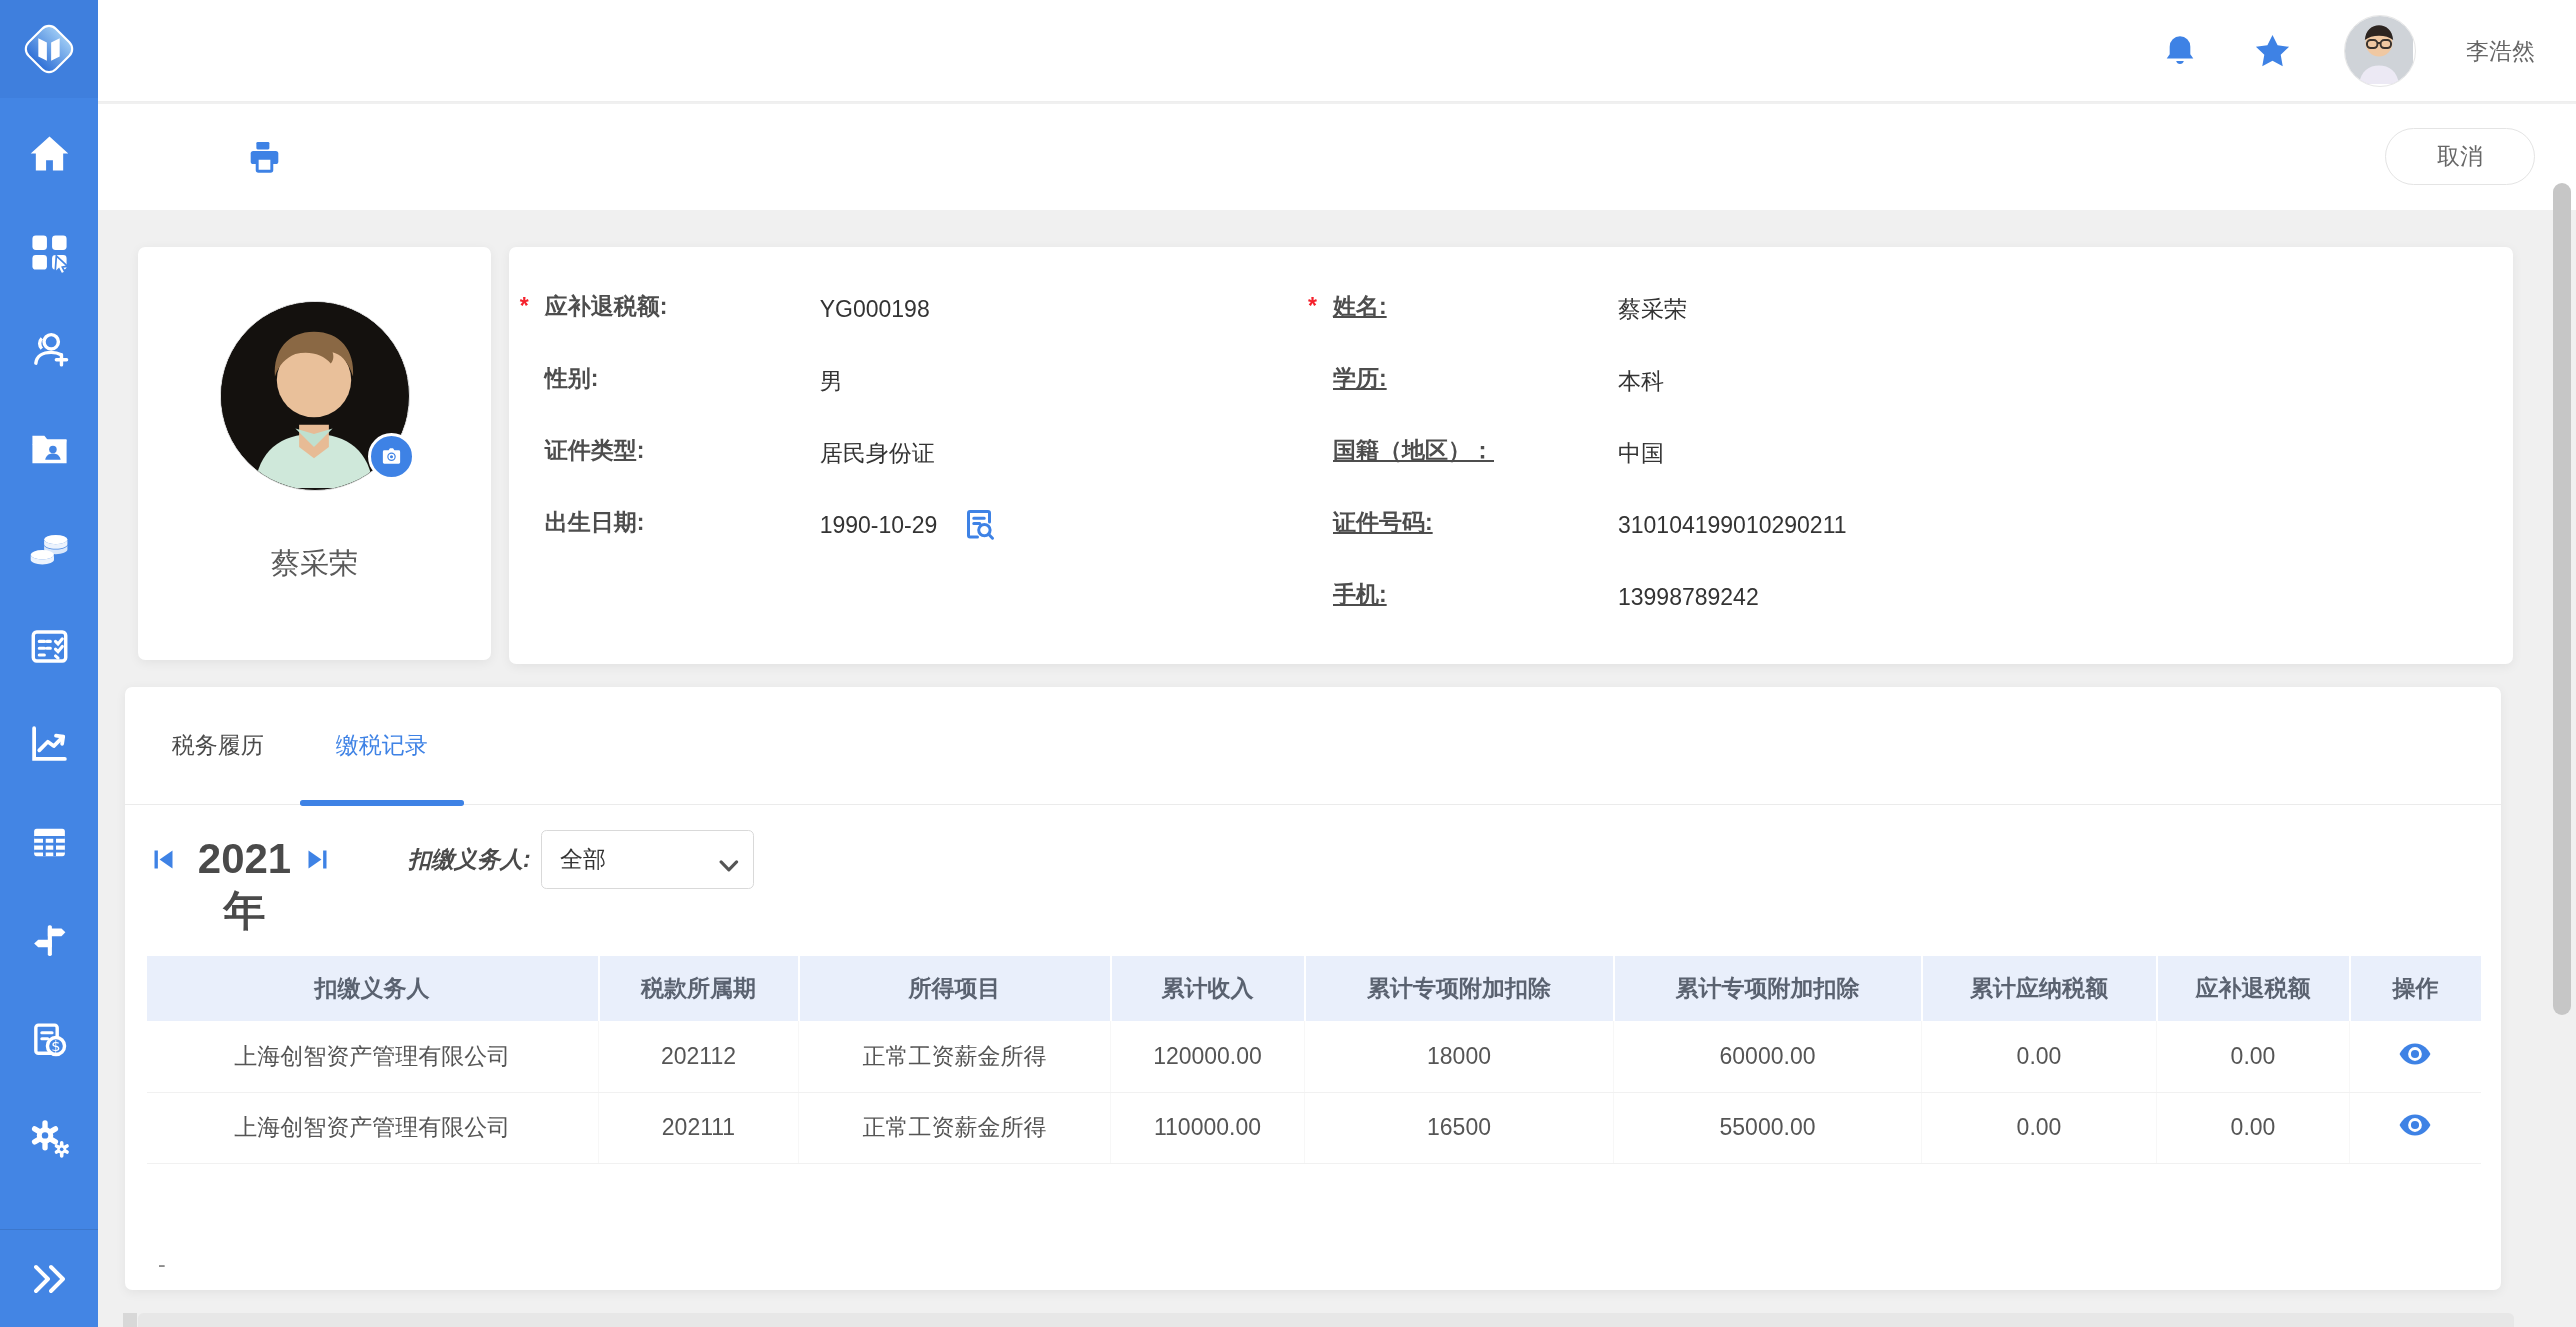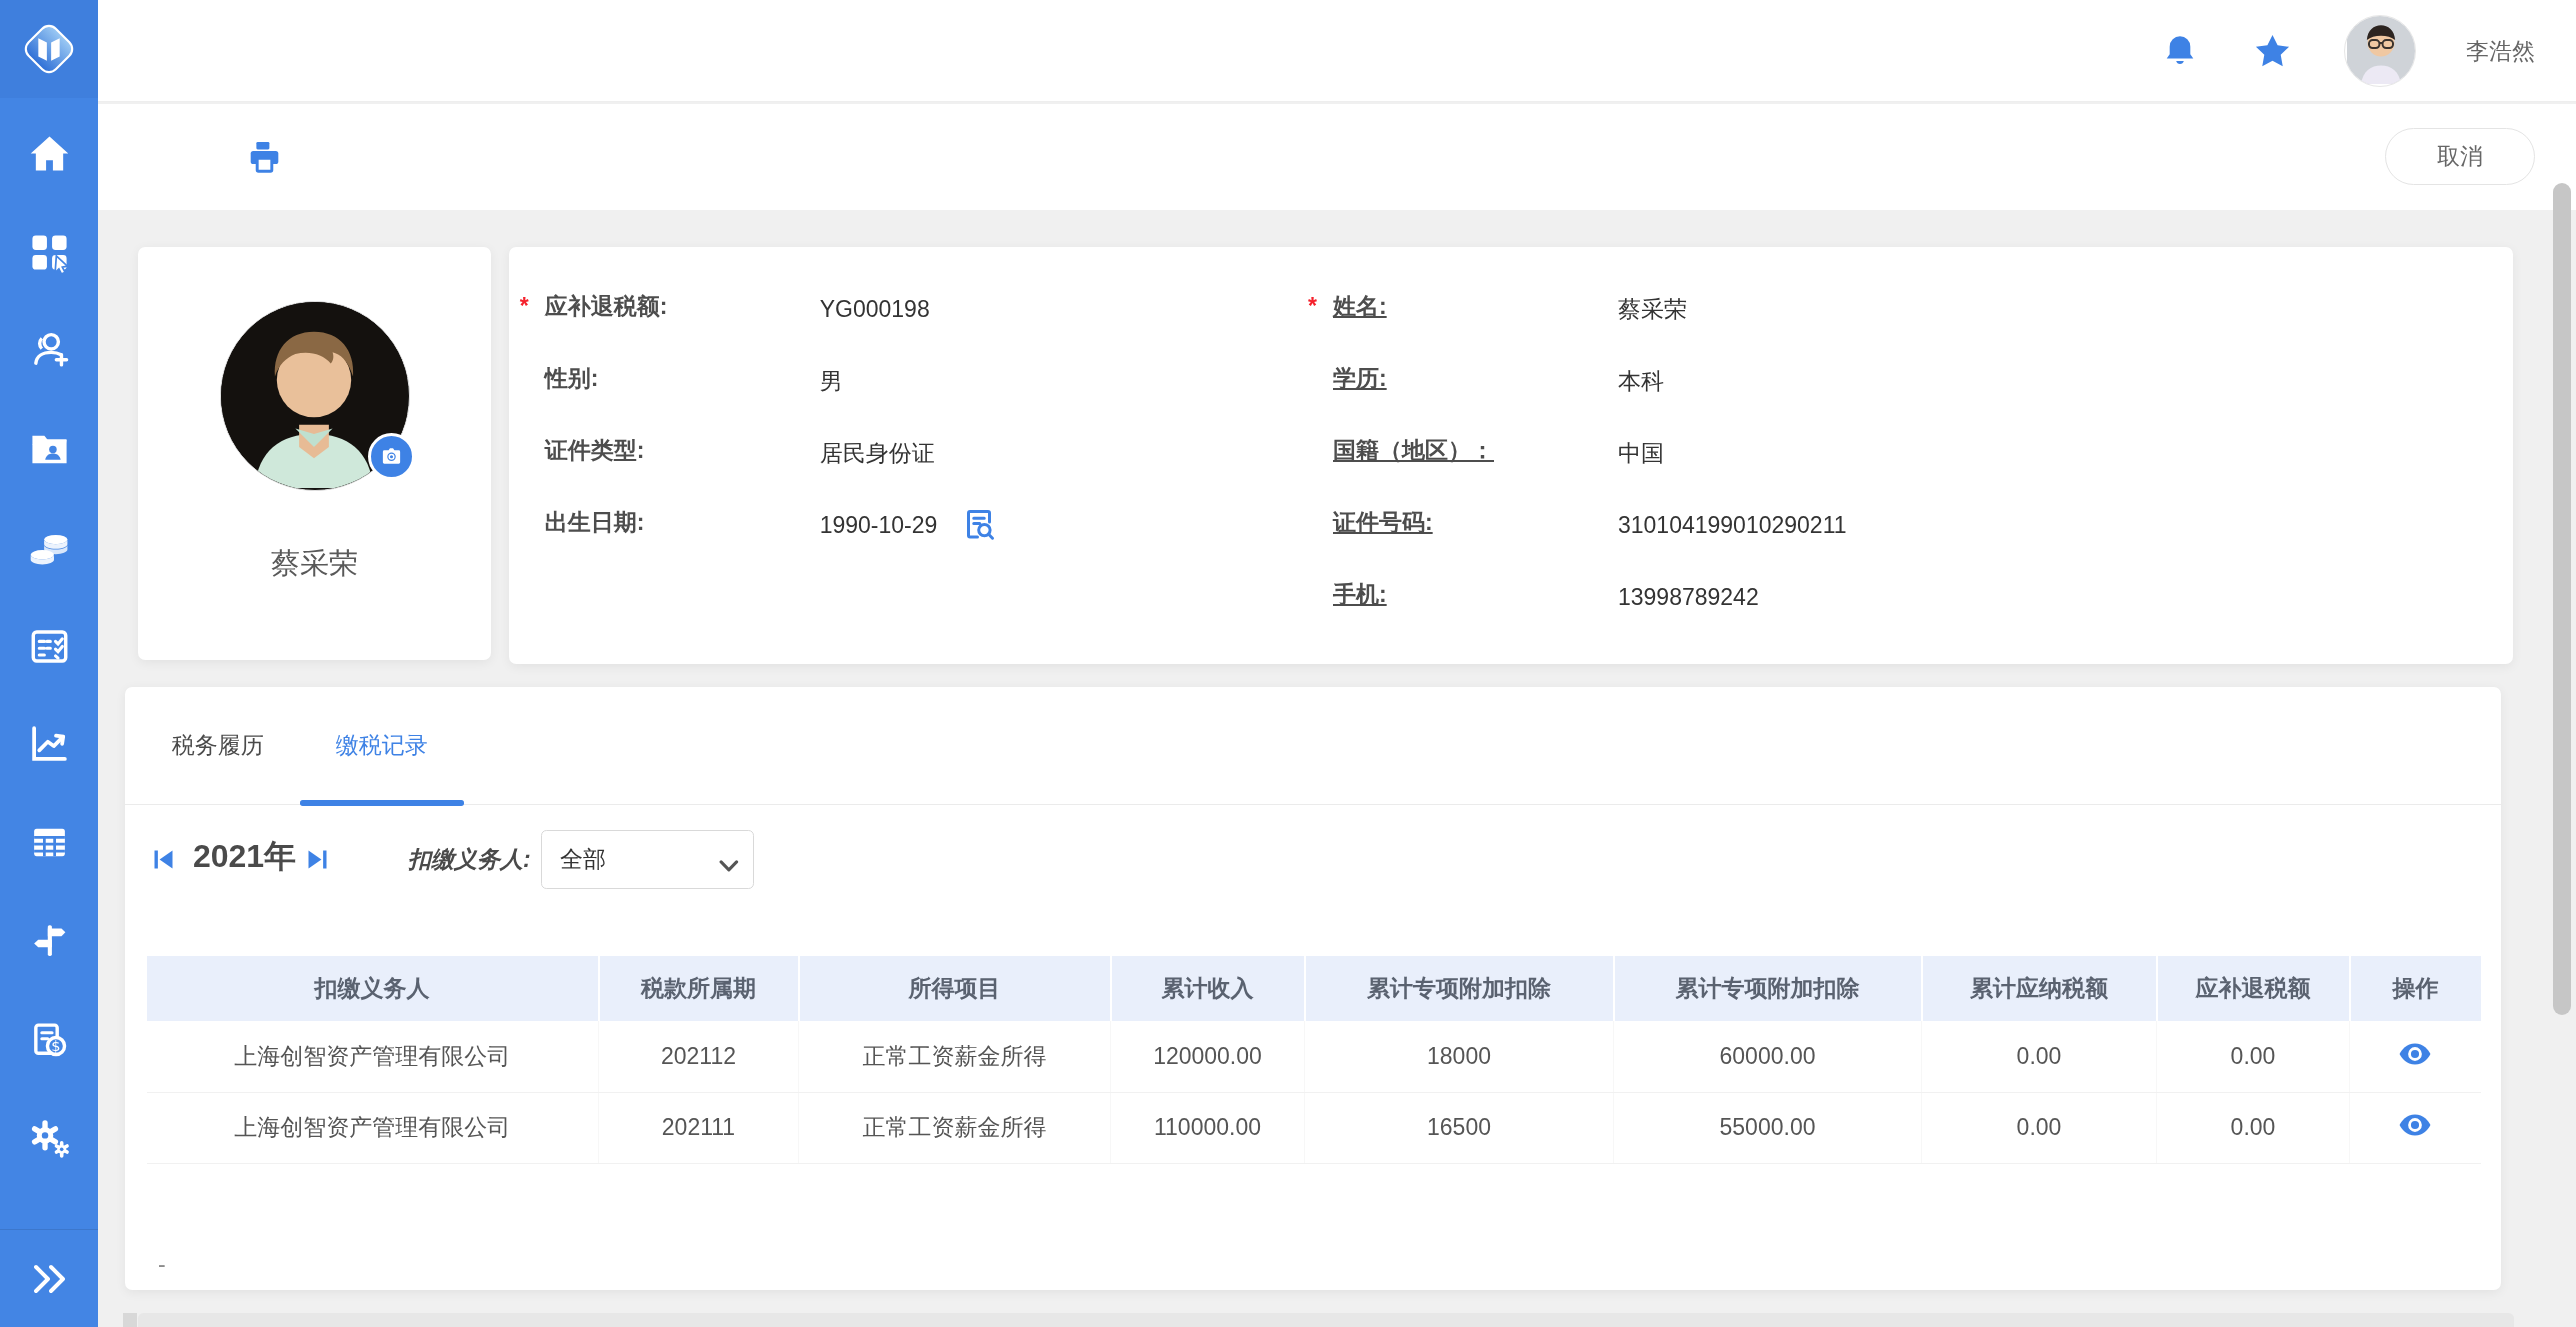--- a/index.html
+++ b/index.html
@@ -10,21 +10,21 @@
     font-family:"Liberation Sans","DejaVu Sans",sans-serif;
     color:#333;
   }
   
   .sidebar { position:absolute; left:0; top:0; width:98px; height:1327px; background:#4385E4; z-index:30; }
   .logo-box { position:absolute; left:0; top:0; width:98px; height:98px; display:flex; align-items:center; justify-content:center; background:#3f7fdd; }
   .side-icon { position:absolute; left:0; width:98px; height:54px; display:flex; align-items:center; justify-content:center; cursor:pointer; }
   .side-bottom { position:absolute; left:0; bottom:0; width:98px; height:98px; display:flex; align-items:center; justify-content:center; border-top:0.9px solid rgba(0,0,0,.10); background:#4385E4; }
   
   .topbar { position:absolute; left:98px; top:0; right:0; height:102px; background:#fff; border-bottom:1.8px solid #eeeeee; z-index:20; }
-  .topbar-right { position:absolute; right:41px; top:0; height:102px; display:flex; align-items:center; gap:50px;text-align:right; }
+  .topbar-right { position:absolute; right:41px; top:0; height:102px; display:flex; align-items:center; gap:50px; }
   .icon-btn { width:43px; height:43px; display:flex; align-items:center; justify-content:center; cursor:pointer; }
   .avatar-wrap { width:72px; height:72px; border-radius:50%; overflow:hidden; border:1.8px solid #e6e6e6; cursor:pointer; }
   .user-name { font-size:23px; color:#666; cursor:pointer; }
   
   .toolbar { position:absolute; left:98px; top:104px; right:0; height:106px; background:#fff; }
   .print-btn { position:absolute; left:145px; top:32px; width:43px; height:43px; display:flex; align-items:center; justify-content:center; cursor:pointer; }
   .cancel-btn { position:absolute; right:41px; top:24px; width:150px; height:57px; background:#fff; border:1.8px solid #e4e4e4; border-radius:29px; font-size:23px; color:#666; display:flex; align-items:center; justify-content:center; cursor:pointer; }
   
   .card { position:absolute; background:#fff; border-radius:7.2px; box-shadow:0 2.7px 10.7px rgba(0,0,0,.06); }
   .profile-card { left:138px; top:247px; width:353px; height:413px; }
@@ -48,21 +48,21 @@
   
   .records-card { left:125px; top:687px; width:2376px; height:603px; }
   .tabs { position:relative; height:118px; border-bottom:1.8px solid #ebebeb; display:flex; align-items:stretch; padding-left:10.7px; }
   .tab { position:relative; display:flex; align-items:center; padding:0 36px; font-size:23px; color:#4a4a4a; cursor:pointer; }
   .tab.active { color:#3E82E5; }
   .tab.active::after { content:""; position:absolute; left:0; right:0; bottom:-1.8px; height:5.4px; background:#3E82E5; border-radius:2.7px; }
   .filter-row { position:absolute; left:0; top:118px; right:0; height:107px; }
   .skip-btn { position:absolute; top:36px; width:30px; height:36px; display:flex; align-items:center; justify-content:center; cursor:pointer; }
   .skip-prev { left:23px; }
   .skip-next { left:177px; }
-  .year-label { position:absolute; left:63px; top:30px; width:113px; text-align:center; font-size:32px; font-weight:600; color:#4a4a4a; }
+  .year-label { position:absolute; left:63px; top:30px; width:113px; text-align:center; font-size:42px; font-weight:600; color:#4a4a4a; }
   .filter-label { position:absolute; left:283px; top:39px; font-size:23px; font-weight:700; color:#4a4a4a;font-style:italic; }
   .select-box { position:absolute; left:416px; top:25px; width:213px; height:59px; border:1.8px solid #d9d9d9; border-radius:5.4px; background:#fff; display:flex; align-items:center; padding:0 39px 0 18px; font-size:23px; color:#333; cursor:pointer; }
   .select-box .chev { position:absolute; right:14.3px; top:21.5px; }
   
   .tax-table { position:absolute; left:21.5px; top:232px; width:2334px; border-collapse:collapse; table-layout:fixed;margin-top:37px; }
   .tax-table th { background:#E9EFFB; height:65px; font-size:23px; font-weight:600; color:#5a6270; border-right:2.7px solid #fff; text-align:center; }
   .tax-table th:last-child { border-right:none; }
   .tax-table td { height:71px; font-size:23px; color:#555; text-align:center; border-right:1.8px solid #f7f7f7; border-bottom:1.8px solid #f1f1f1; background:#fff; }
   .tax-table td:last-child { border-right:none; }
   .eye-btn { display:inline-flex; width:39px; height:32px; align-items:center; justify-content:center; cursor:pointer; }

